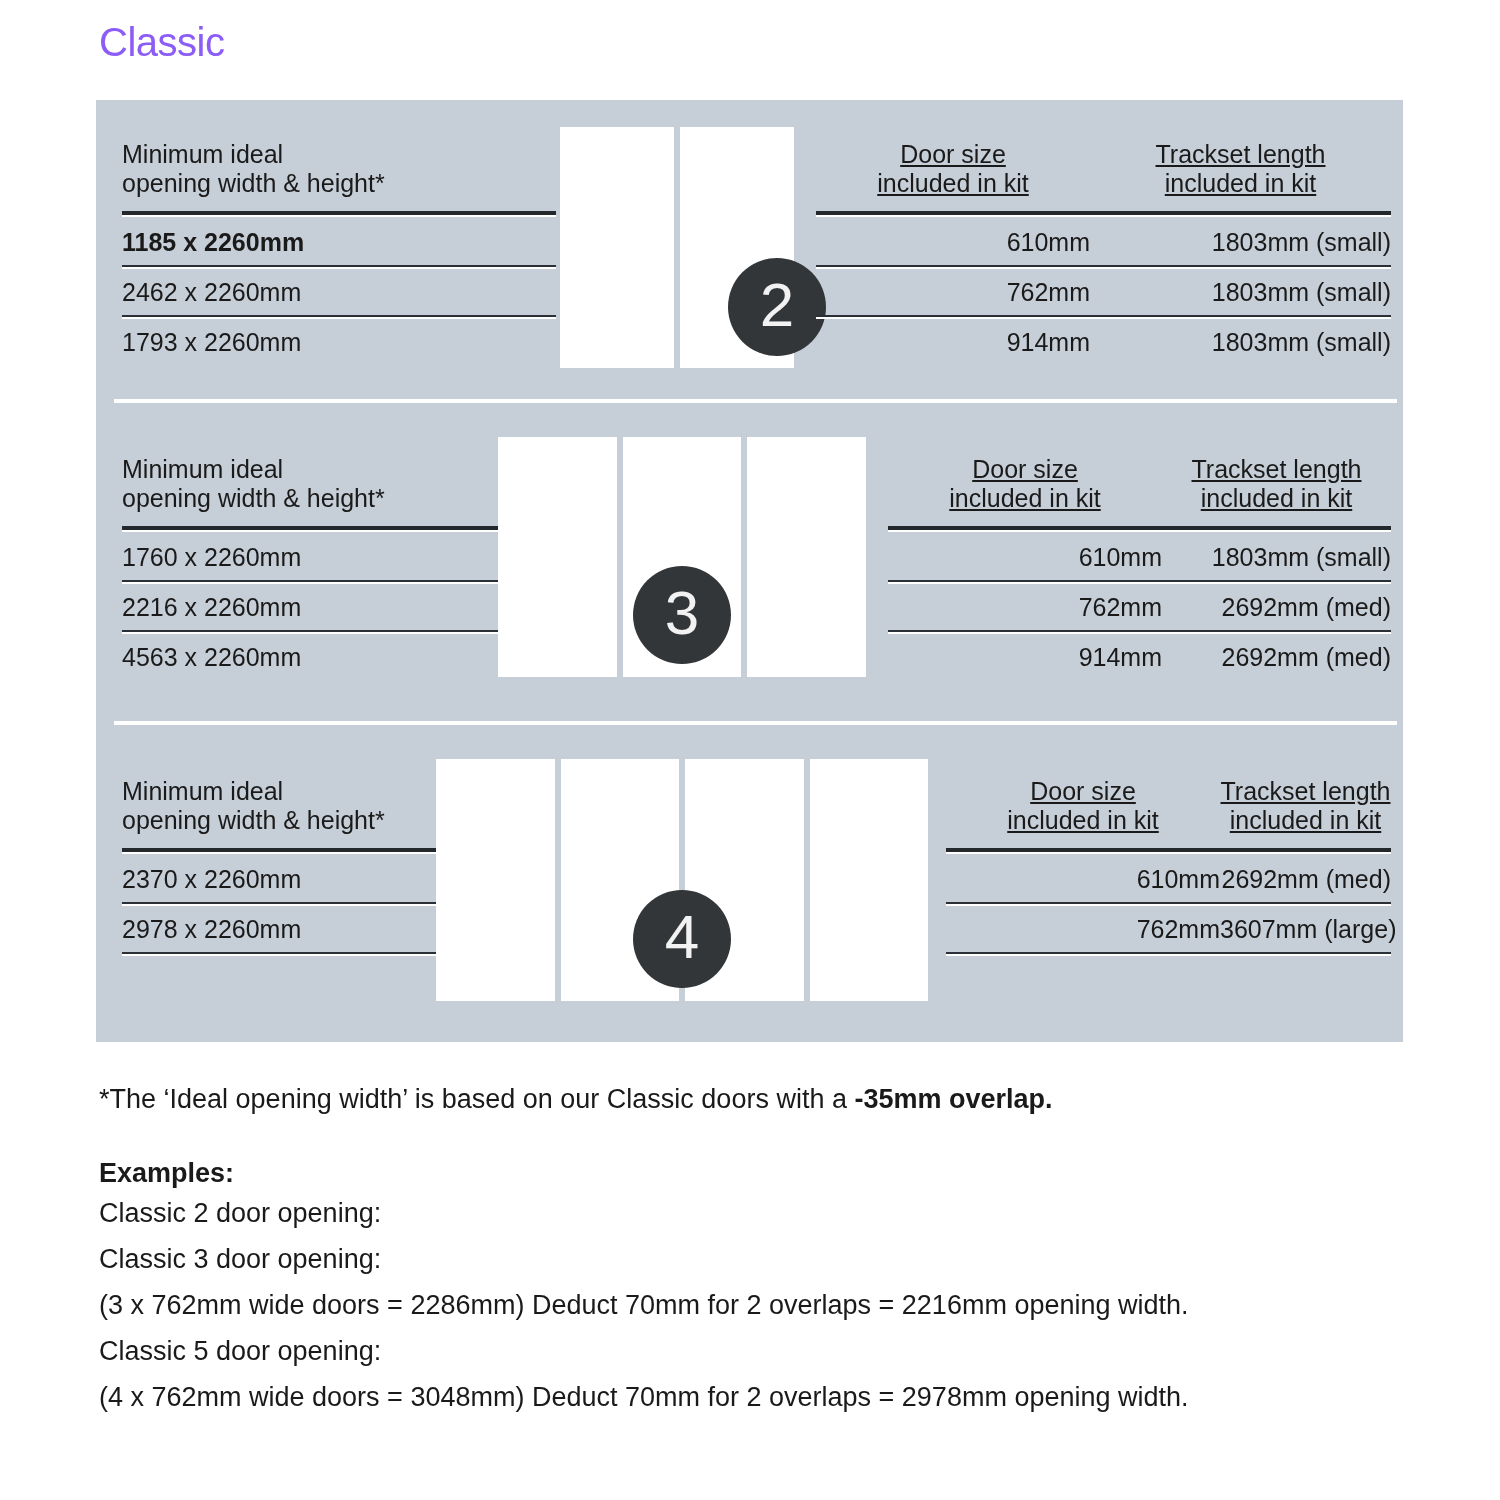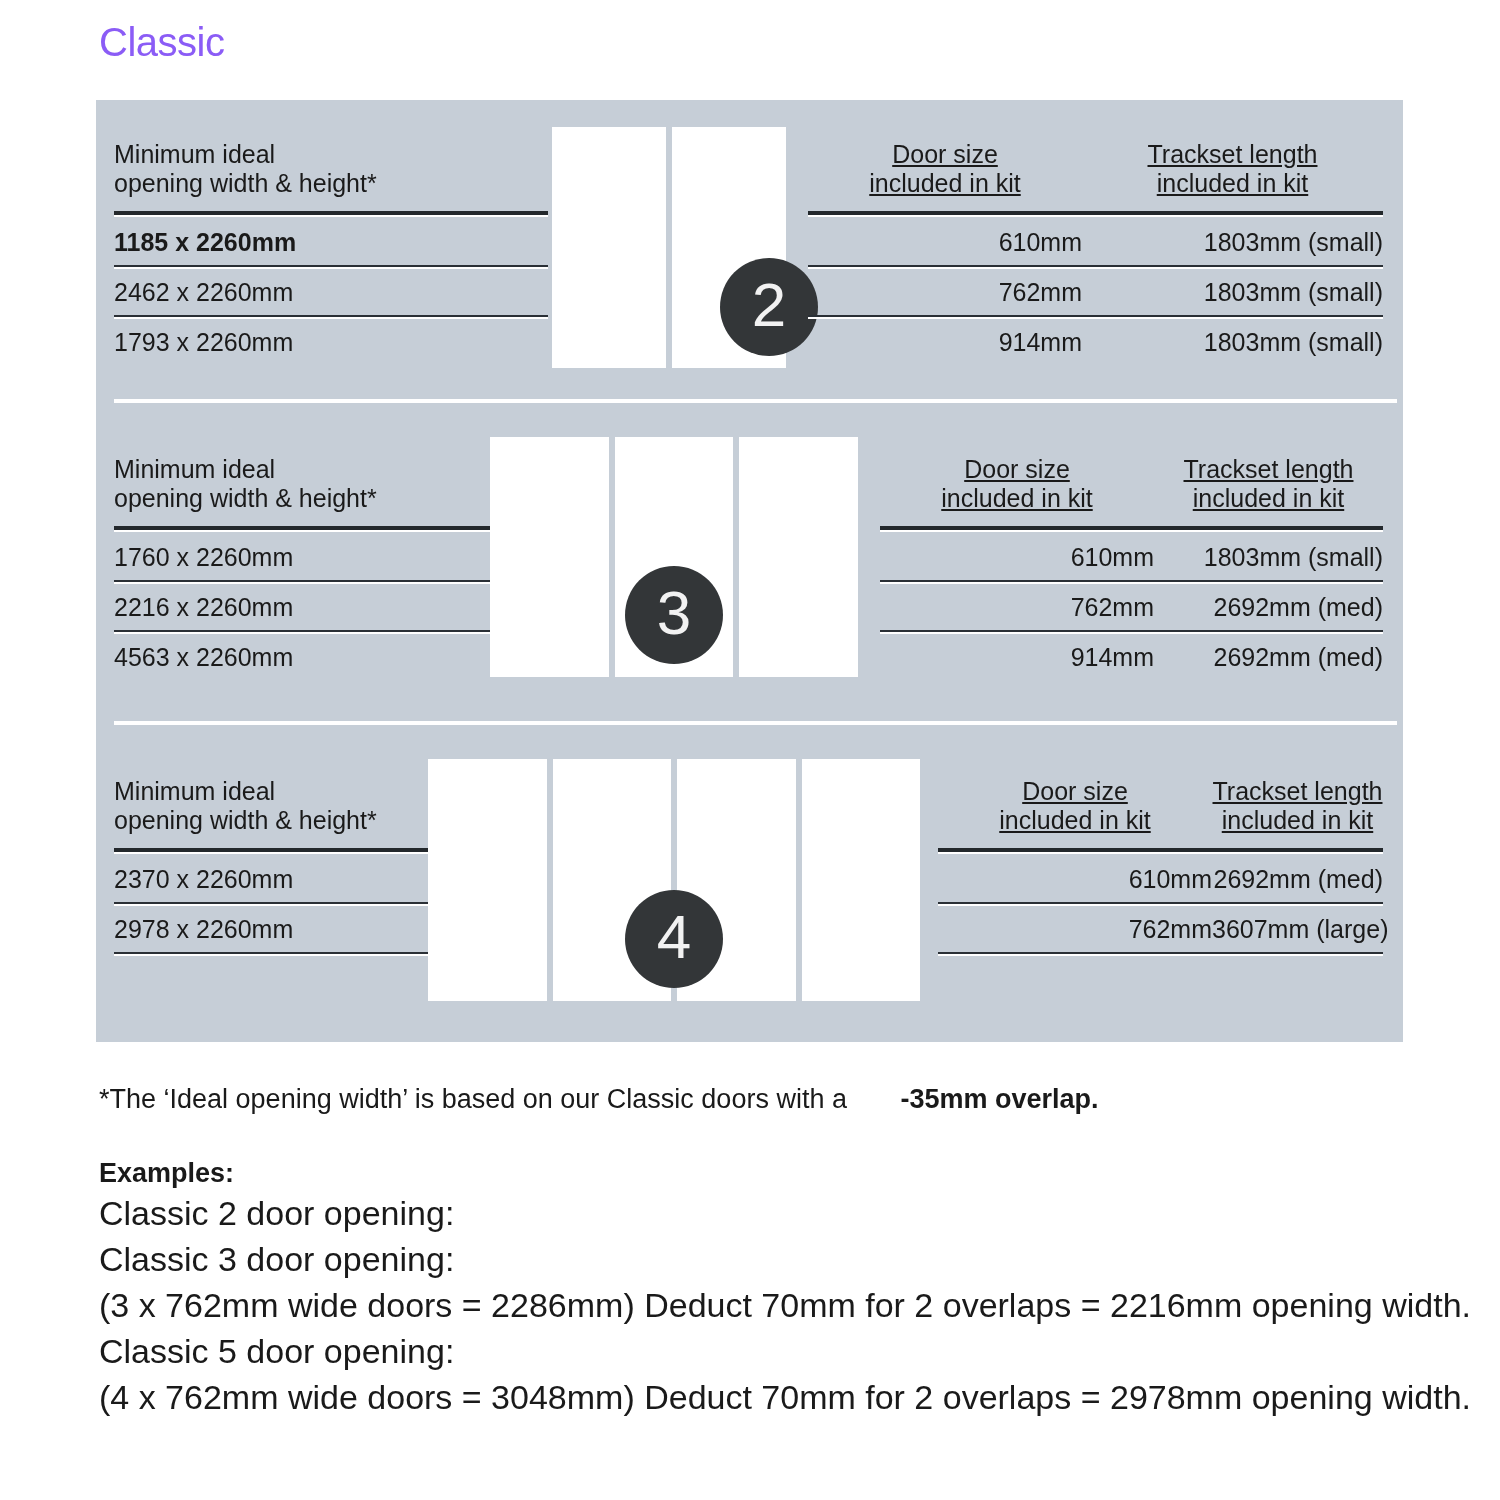--- a/index.html
+++ b/index.html
@@ -46,21 +46,21 @@
     width: 1283px;
     height: 4px;
     background: #ffffff;
   }
   .block-sep.s1 { top: 299px; }
   .block-sep.s2 { top: 621px; }
 
   
   .block {
     position: absolute;
-    left: 0;
+    left: 8px;
     width: 100%;
   }
   .block.b1 { top: 0;   height: 299px; }
   .block.b2 { top: 303px; height: 318px; }
   .block.b3 { top: 625px; height: 317px; }
 
   
   .col-left {
     position: absolute;
     top: 0;
@@ -131,30 +131,30 @@
     position: absolute;
     left: 99px;
     top: 1082px;
     width: 1320px;
   }
   .note-star {
     font-size: 27px;
     line-height: 34px;
     color: #1a1a1a;
   }
-  .note-star b { font-weight: 700; margin-left: 46px; }
+  .note-star b { font-weight: 700; }
   .examples-head {
     font-size: 27px;
     font-weight: 700;
     line-height: 34px;
     margin-top: 40px;
     color: #1a1a1a;
   }
   .ex-line {
-    font-size: 34px;
+    font-size: 27px;
     line-height: 46px;
     color: #1a1a1a;
     white-space: nowrap;
   }
 </style>
 </head>
 <body>
 
 <div class="page-title">Classic</div>
 

